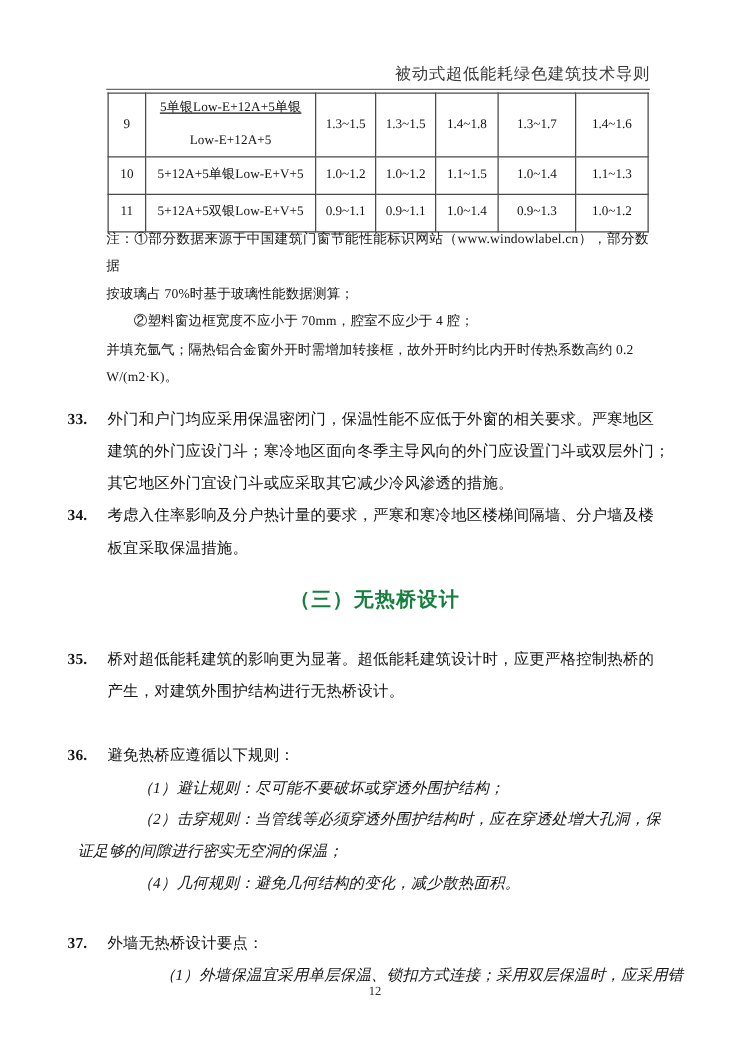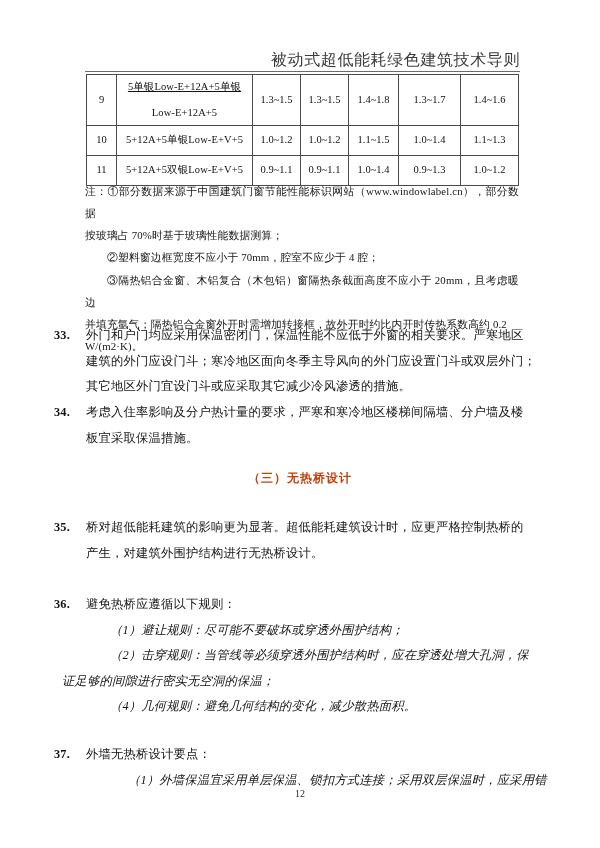--- a/index.html
+++ b/index.html
@@ -26,21 +26,21 @@
     position: absolute;
     top: 50px;
     left: 85px;
     right: 80px;
     height: 20px;
   }
   .header-title {
     position: absolute;
     right: 0;
     top: 0;
-    font-size: 16px;
+    font-size: 13px;
     letter-spacing: 0.6px;
     color: #3a3a3a;
     white-space: nowrap;
   }
   .header-rule {
     position: absolute;
     left: 0;
     right: 0;
     bottom: -2px;
     border-bottom: 1px solid #6b6b6b;
@@ -138,24 +138,24 @@
     margin: 0;
     font-style: italic;
   }
 
   
   .section-heading {
     position: absolute;
     left: 0;
     right: 0;
     text-align: center;
-    font-size: 12px;
+    font-size: 16px;
     font-weight: 700;
     letter-spacing: 1px;
-    color: #c2410c;
+    color: #15803d;
   }
 
   
   .footer-page {
     position: absolute;
     left: 0;
     right: 0;
     text-align: center;
     font-size: 10px;
     color: #2b2b2b;
@@ -214,21 +214,20 @@
           <td>1.0~1.2</td>
         </tr>
       </tbody>
     </table>
   </div>
 
   <div class="notes">
     <p>注：①部分数据来源于中国建筑门窗节能性能标识网站（www.windowlabel.cn），部分数据</p>
     <p>按玻璃占 70%时基于玻璃性能数据测算；</p>
     <p class="note-indent">②塑料窗边框宽度不应小于 70mm，腔室不应少于 4 腔；</p>
-    <p class="note-indent">③隔热铝合金窗、木铝复合（木包铝）窗隔热条截面高度不应小于 20mm，且考虑暖边</p>
     <p>并填充氩气；隔热铝合金窗外开时需增加转接框，故外开时约比内开时传热系数高约 0.2</p>
     <p>W/(m2·K)。</p>
   </div>
 
   <div class="body-block" style="top:323px;">
     <div class="item">
       <span class="num">33.</span>
       <span class="txt">外门和户门均应采用保温密闭门，保温性能不应低于外窗的相关要求。严寒地区</span>
       <span class="txt">建筑的外门应设门斗；寒冷地区面向冬季主导风向的外门应设置门斗或双层外门；</span>
       <span class="txt">其它地区外门宜设门斗或应采取其它减少冷风渗透的措施。</span>

